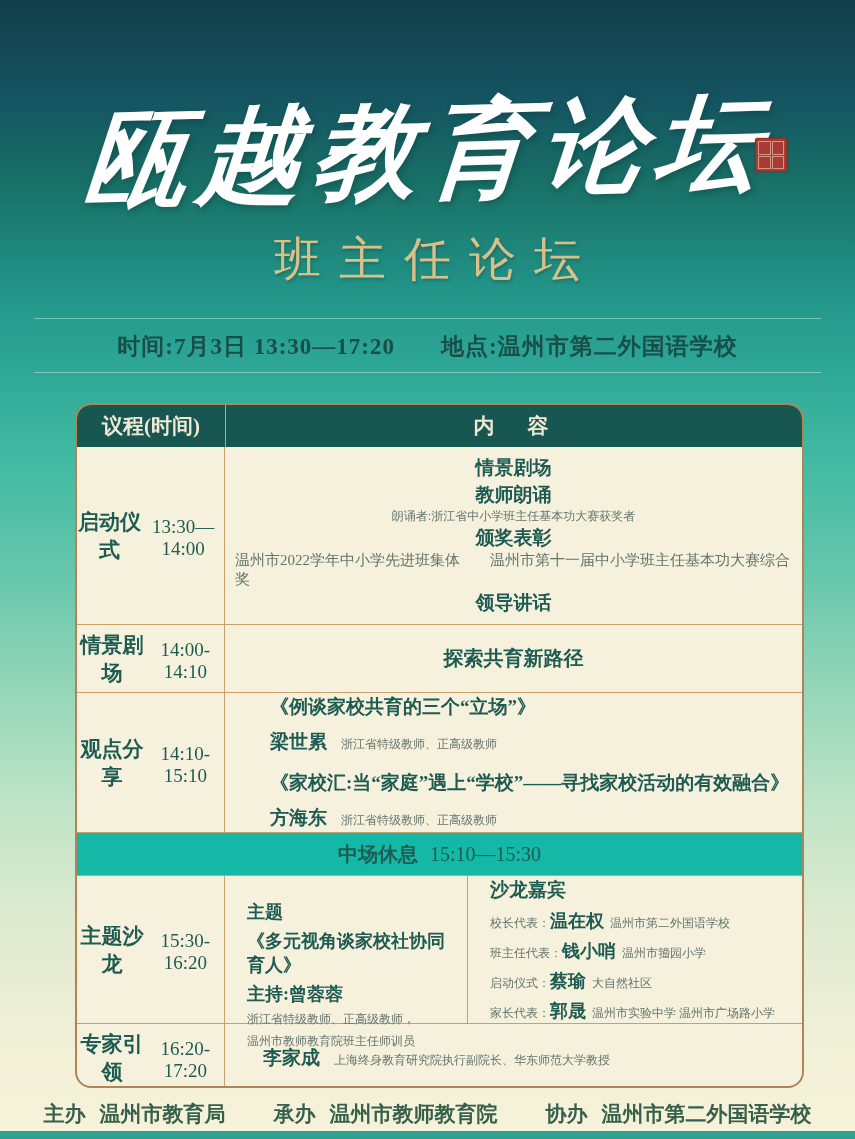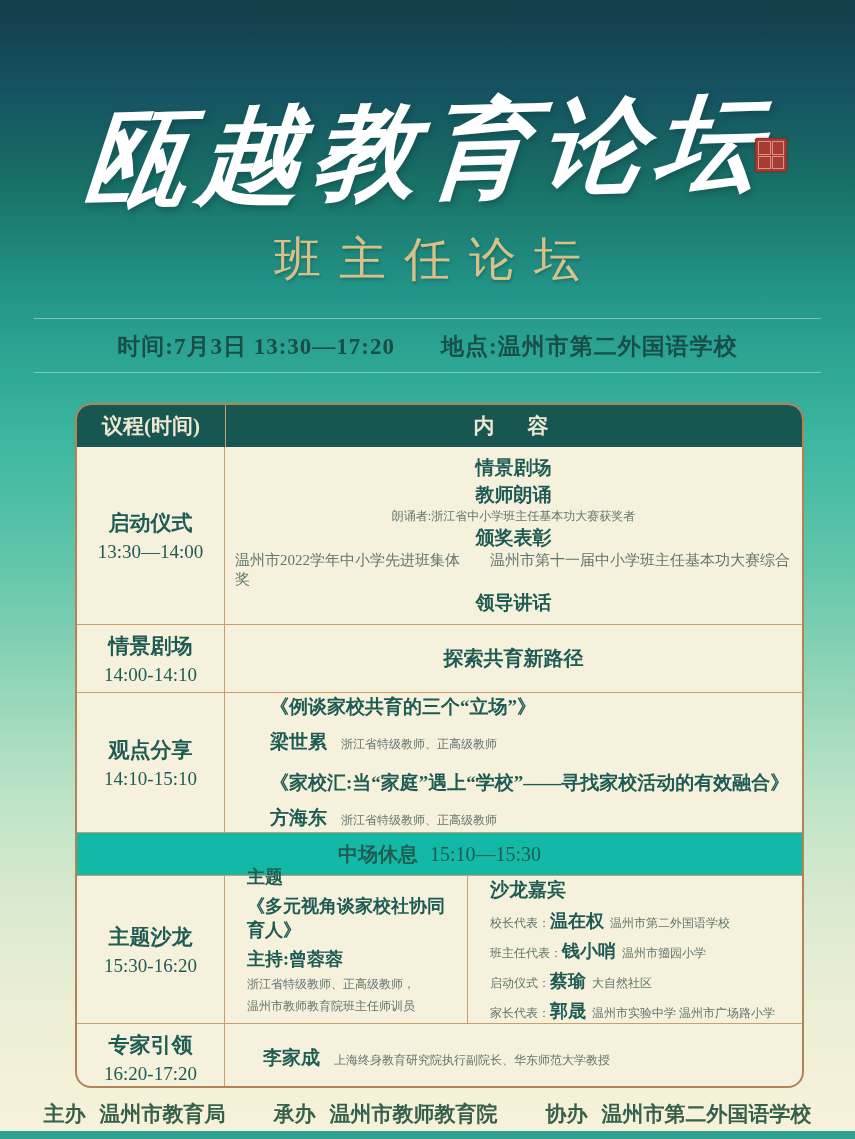--- a/index.html
+++ b/index.html
@@ -26,22 +26,22 @@
     font-size:23px;font-weight:bold;color:#174f48;letter-spacing:1px;}
   .meta .gap{display:inline-block;width:46px;}
   
   .agenda-table{position:absolute;top:403px;left:75px;width:729px;height:685px;
     background:#f6f1dd;border:2.5px solid #b18457;border-radius:16px;overflow:hidden;
     box-sizing:border-box;color:#1e5b52;}
   .thead{display:flex;height:42px;background:#185751;color:#efe8d2;font-weight:bold;font-size:21px;}
   .thead .c-agenda{width:148px;display:flex;align-items:center;justify-content:center;border-right:1px solid #c9a06b;}
   .thead .c-content{flex:1;display:flex;align-items:center;justify-content:center;letter-spacing:6px;}
   .trow{display:flex;border-top:1.5px solid #c9a06b;box-sizing:border-box;}
-  .cell-time{width:148px;flex:none;display:flex;flex-direction:column;align-items:center;justify-content:center;
-    border-right:1.5px solid #c9a06b;box-sizing:border-box;text-align:left;}
+  .cell-time{width:148px;flex:none;display:flex;flex-direction:row;align-items:center;justify-content:center;
+    border-right:1.5px solid #c9a06b;box-sizing:border-box;text-align:center;}
   .cell-time .t1{font-weight:bold;font-size:21px;}
   .cell-time .t2{font-size:19px;margin-top:4px;}
   .cell-body{flex:1;box-sizing:border-box;}
   .strong{font-weight:bold;font-size:19px;color:#1e5b52;}
   .muted{font-weight:normal;color:#63746b;font-size:12px;}
   
   .row-launch{height:177px;}
   .row-launch .cell-body{display:flex;flex-direction:column;justify-content:space-evenly;align-items:center;padding:8px 10px;}
   
   .row-drama{height:68px;}
@@ -51,21 +51,21 @@
   .row-share{height:140px;}
   .row-share .cell-body{display:flex;flex-direction:column;justify-content:center;gap:9px;padding-left:45px;}
   .speaker-line b{font-size:19px;color:#1e5b52;}
   .speaker-line .muted{margin-left:10px;}
   
   .row-break{height:42px;background:#14b8a6;display:flex;align-items:center;justify-content:center;border-top:1.5px solid #c9a06b;font-size:20px;}
   .row-break .time{font-weight:normal;margin-left:12px;}
   
   .row-salon{height:148px;}
   .salon-left{width:243px;flex:none;border-right:1.5px solid #c9a06b;box-sizing:border-box;
-    display:flex;flex-direction:column;justify-content:flex-end;gap:5px;padding:0 10px 8px 22px;}
+    display:flex;flex-direction:column;justify-content:space-between;gap:5px;padding:24px 10px 8px 22px;}
   .salon-left .strong{font-size:18px;}
   .salon-right{flex:1;display:flex;flex-direction:column;justify-content:center;gap:6px;padding:8px 8px 8px 22px;box-sizing:border-box;}
   .guest b{font-size:18px;color:#1e5b52;}
   .guest .org{margin-left:6px;}
   
   .row-expert{height:68px;}
   .row-expert .cell-body{display:flex;flex-direction:column;justify-content:center;gap:7px;padding-left:38px;}
   
   .footer{position:absolute;top:1100px;left:0;width:100%;display:flex;justify-content:center;align-items:center;
     font-size:21px;color:#36604b;gap:14px;}

